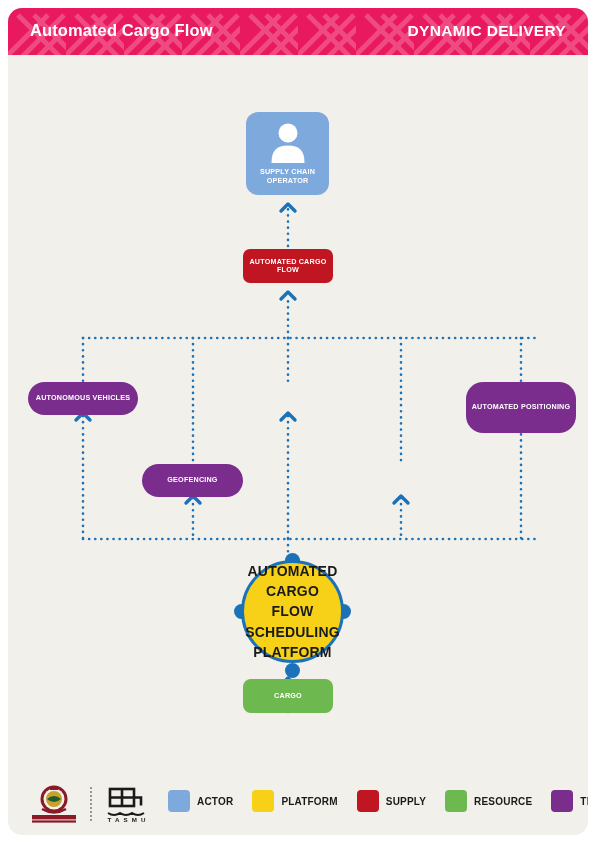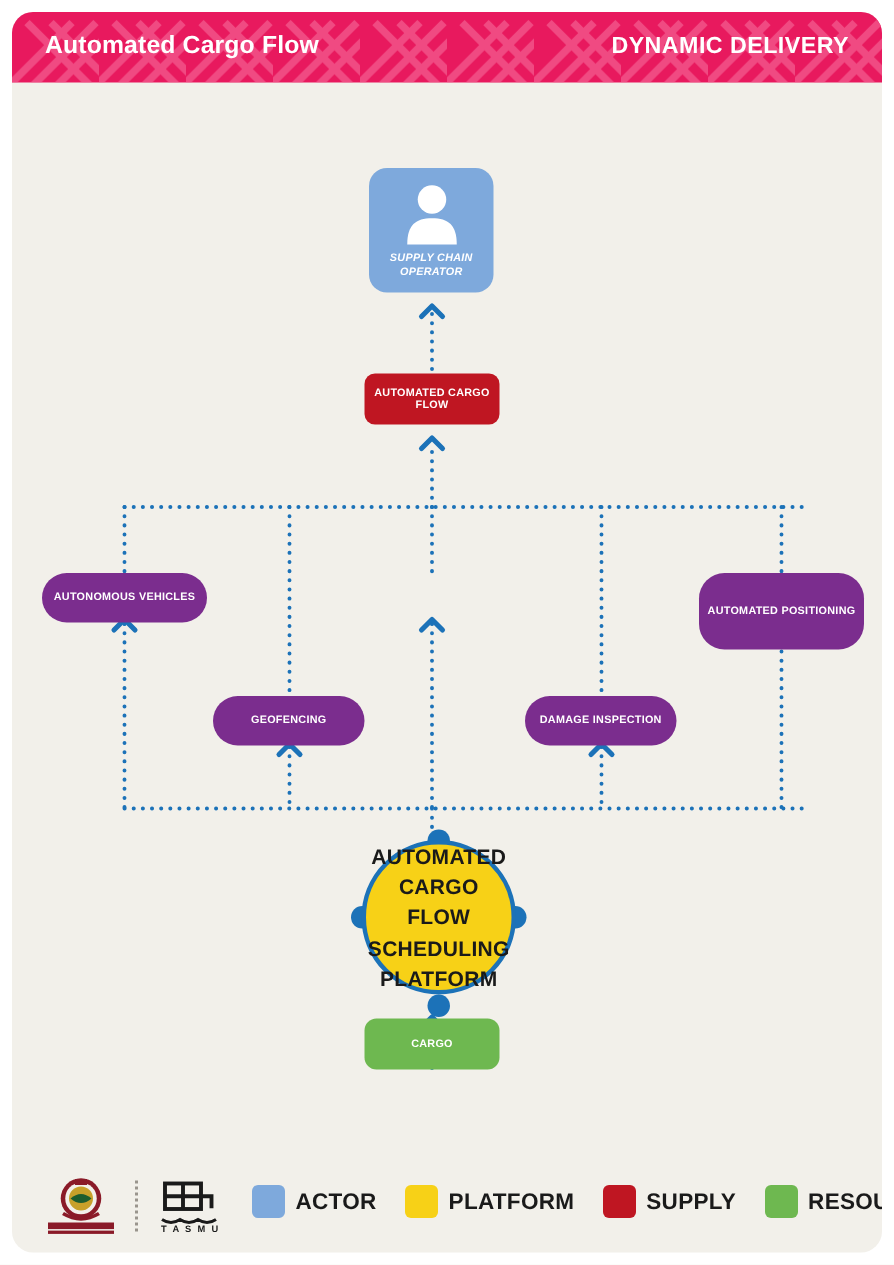--- a/index.html
+++ b/index.html
@@ -97,21 +97,20 @@
 
   
   #node-actor {
     left: 238px; top: 104px;
     width: 83px; height: 83px;
     background: #7ea9dc;
     border-radius: 12px;
     flex-direction: column;
     justify-content: flex-start;
     padding-top: 7px;
-    font-style: italic;
   }
   #actor-icon { display:block; }
   #actor-label {
     font-size: 7.2px;
     margin-top: 2px;
     line-height: 1.25;
     color: #ffffff;
   }
 
   
@@ -184,21 +183,21 @@
     align-items: center;
     gap: 0px;
   }
   .legend-item { display: flex; align-items: center; margin-right: 19px; }
   .legend-swatch {
     width: 22px; height: 22px;
     border-radius: 4px;
     margin-right: 7px;
   }
   .legend-label {
-    font-size: 15px;
+    font-size: 10px;
     font-weight: bold;
     color: #1a1a1a;
     letter-spacing: 0.2px;
     white-space: nowrap;
   }
 </style>
 </head>
 <body>
 
 <div id="card">
@@ -269,21 +268,20 @@
       </svg>
       <div id="actor-label">SUPPLY CHAIN OPERATOR</div>
     </div>
 
     <div class="node" id="node-service">AUTOMATED CARGO FLOW</div>
 
     <div class="node tech" id="node-av">AUTONOMOUS VEHICLES</div>
     <div class="node tech" id="node-ap">AUTOMATED POSITIONING</div>
 
     <div class="node tech" id="node-geo">GEOFENCING</div>
-    <div class="node tech" id="node-di">DAMAGE INSPECTION</div>
 
     <div class="plat-dot" id="plat-dot-top"></div>
     <div class="plat-dot" id="plat-dot-bottom"></div>
     <div class="plat-dot" id="plat-dot-left"></div>
     <div class="plat-dot" id="plat-dot-right"></div>
     <div class="node" id="node-platform">AUTOMATED CARGO FLOW SCHEDULING PLATFORM</div>
 
     <div class="node" id="node-cargo">CARGO</div>
   </div>
 

